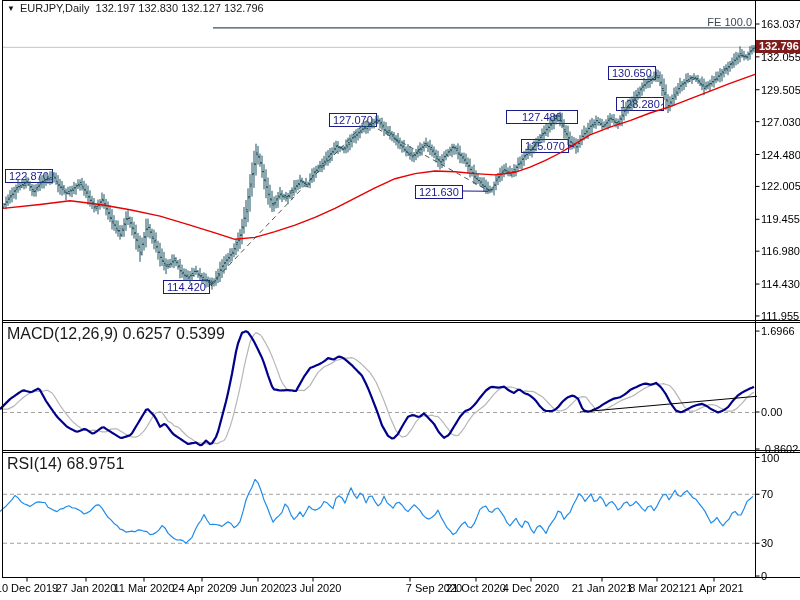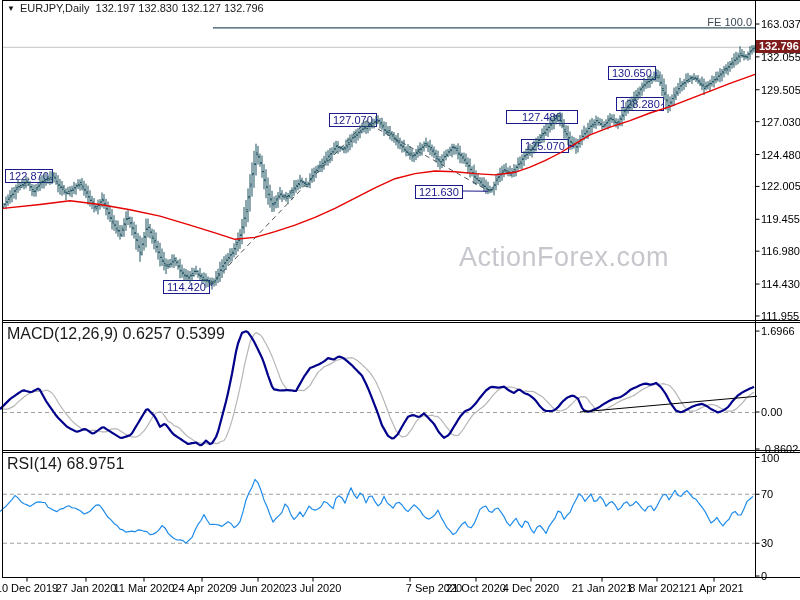--- a/index.html
+++ b/index.html
@@ -10,21 +10,20 @@
   .tri{font-size:8px;color:#111;margin-right:5px;vertical-align:1px;cursor:pointer;}
   .panel-title{position:absolute;z-index:4;font-size:16px;color:#1a1a1a;white-space:pre;}
   .watermark{position:absolute;z-index:0;font-size:27px;letter-spacing:0.5px;color:#c6c7cd;}
   .fe-label{position:absolute;left:694px;top:16px;width:58px;text-align:right;z-index:4;
             font-size:11px;color:#3c4a55;}
 </style>
 </head>
 <body>
 
 <div id="chart">
-  <div class="watermark" style="left:459px;top:242px;">ActionForex.com</div>
   <div class="title-bar"><span class="tri">▼</span><span>EURJPY,Daily  132.197 132.830 132.127 132.796</span></div>
   <div class="panel-title" style="left:7px;top:325px;">MACD(12,26,9) 0.6257 0.5399</div>
   <div class="panel-title" style="left:7px;top:455px;">RSI(14) 68.9751</div>
   <div class="fe-label">FE 100.0</div>
   <svg id="chart-svg" width="800" height="600">
       <line x1="3" y1="47.31800999999997" x2="755" y2="47.31800999999997" stroke="#c4c4c4" stroke-width="1"></line>
       <line x1="213" y1="27.93144999999972" x2="755" y2="27.93144999999972" stroke="#33525e" stroke-width="1.2"></line>
       <line x1="210" y1="285.08694999999994" x2="368" y2="119.45044999999983" stroke="#555" stroke-width="1" stroke-dasharray="5 4"></line>
       <line x1="370" y1="124.60644999999991" x2="489" y2="190.9899499999998" stroke="#555" stroke-width="1" stroke-dasharray="5 4"></line>
       <path d="M4 203.1L4 207.4M2.4 207.7L4 207.7M4 204.5L5.6 204.5M6 196.5L6 209.1M4.4 204.1L6 204.1M6 201.9L7.6 201.9M8 194.4L8 205.8M6.4 202.2L8 202.2M8 199.4L9.6 199.4M10 190.2L10 203.6M8.4 198.0L10 198.0M10 196.8L11.6 196.8M12 187.5L12 202.3M10.4 195.6L12 195.6M12 194.2L13.6 194.2M14 186.9L14 198.6M12.4 194.4L14 194.4M14 191.6L15.6 191.6M16 184.6L16 199.5M14.4 190.6L16 190.6M16 189.1L17.6 189.1M18 179.2L18 192.9M16.4 187.6L18 187.6M18 186.5L19.6 186.5M20 182.2L20 190.5M18.4 186.7L20 186.7M20 185.5L21.6 185.5M22 178.6L22 188.0M20.4 187.2L22 187.2M22 184.5L23.6 184.5M24 179.1L24 189.4M22.4 185.3L24 185.3M24 183.6L25.6 183.6M26 176.1L26 188.4M24.4 185.3L26 185.3M26 182.6L27.6 182.6M28 177.4L28 186.1M26.4 181.3L28 181.3M28 184.9L29.6 184.9M30 181.2L30 191.1M28.4 182.9L30 182.9M30 187.1L31.6 187.1M32 184.0L32 195.9M30.4 186.6L32 186.6M32 189.4L33.6 189.4M34 184.6L34 196.7M32.4 191.2L34 191.2M34 191.6L35.6 191.6M36 184.1L36 196.6M34.4 191.0L36 191.0M36 189.1L37.6 189.1M38 183.0L38 191.5M36.4 187.6L38 187.6M38 186.5L39.6 186.5M40 176.4L40 191.0M38.4 185.2L40 185.2M40 183.9L41.6 183.9M42 175.2L42 188.5M40.4 182.1L42 182.1M42 181.3L43.6 181.3M44 174.4L44 188.5M42.4 181.5L44 181.5M44 180.4L45.6 180.4M46 173.1L46 185.8M44.4 182.0L46 182.0M46 179.4L47.6 179.4M48 176.1L48 183.8M46.4 180.0L48 180.0M48 178.4L49.6 178.4M50 171.3L50 184.9M48.4 179.8L50 179.8M50 177.5L51.6 177.5M52 171.2L52 184.1M50.4 179.3L52 179.3M52 176.0L53.6 176.0M54 172.0L54 182.6M52.4 174.0L54 174.0M54 177.2L55.6 177.2M56 172.7L56 184.8M54.4 178.1L56 178.1M56 181.2L57.6 181.2M58 175.2L58 192.3M56.4 183.1L58 183.1M58 185.2L59.6 185.2M60 178.9L60 194.7M58.4 184.9L60 184.9M60 187.1L61.6 187.1M62 181.0L62 195.7M60.4 187.3L62 187.3M62 189.1L63.6 189.1M64 185.0L64 194.6M62.4 187.1L64 187.1M64 191.0L65.6 191.0M66 188.4L66 200.1M64.4 192.3L66 192.3M66 192.9L67.6 192.9M68 186.8L68 194.6M66.4 193.4L68 193.4M68 191.6L69.6 191.6M70 186.2L70 196.4M68.4 193.6L70 193.6M70 190.3L71.6 190.3M72 185.7L72 197.2M70.4 190.9L72 190.9M72 189.1L73.6 189.1M74 181.8L74 194.1M72.4 190.4L74 190.4M74 187.8L75.6 187.8M76 183.3L76 194.8M74.4 187.8L76 187.8M76 186.0L77.6 186.0M78 179.3L78 189.0M76.4 185.6L78 185.6M78 184.3L79.6 184.3M80 179.3L80 190.7M78.4 185.8L80 185.8M80 182.6L81.6 182.6M82 177.9L82 190.5M80.4 184.6L82 184.6M82 186.2L83.6 186.2M84 180.8L84 195.7M82.4 188.0L84 188.0M84 189.7L85.6 189.7M86 183.6L86 198.1M84.4 190.0L86 190.0M86 193.2L87.6 193.2M88 185.6L88 204.7M86.4 192.0L88 192.0M88 196.8L89.6 196.8M90 190.3L90 206.6M88.4 196.9L90 196.9M90 200.5L91.6 200.5M92 195.8L92 209.1M90.4 200.2L92 200.2M92 204.2L93.6 204.2M94 198.0L94 212.5M92.4 202.2L94 202.2M94 207.8L95.6 207.8M96 204.0L96 211.3M94.4 206.3L96 206.3M96 208.2L97.6 208.2M98 199.6L98 214.4M96.4 206.4L98 206.4M98 205.3L99.6 205.3M100 199.1L100 209.7M98.4 205.3L100 205.3M100 202.3L101.6 202.3M102 192.5L102 207.4M100.4 201.8L102 201.8M102 199.4L103.6 199.4M104 194.1L104 208.9M102.4 200.6L104 200.6M104 204.1L105.6 204.1M106 198.8L106 215.4M104.4 203.7L106 203.7M106 208.8L107.6 208.8M108 201.5L108 219.6M106.4 208.9L108 208.9M108 213.5L109.6 213.5M110 205.3L110 222.1M108.4 212.6L110 212.6M110 217.4L111.6 217.4M112 209.2L112 229.5M110.4 218.5L112 218.5M112 221.3L113.6 221.3M114 215.2L114 230.8M112.4 223.0L114 223.0M114 225.1L115.6 225.1M116 220.2L116 233.6M114.4 225.1L116 225.1M116 228.2L117.6 228.2M118 220.5L118 236.7M116.4 230.1L118 230.1M118 231.2L119.6 231.2M120 225.2L120 239.6M118.4 230.5L120 230.5M120 234.2L121.6 234.2M122 225.1L122 236.9M120.4 235.7L122 235.7M122 229.0L123.6 229.0M124 218.2L124 236.8M122.4 230.4L124 230.4M124 223.9L125.6 223.9M126 211.4L126 230.9M124.4 224.7L126 224.7M126 218.7L127.6 218.7M128 210.2L128 225.1M126.4 219.3L128 219.3M128 218.5L129.6 218.5M130 216.5L130 227.8M128.4 218.1L130 218.1M130 223.2L131.6 223.2M132 216.9L132 235.5M130.4 222.8L132 222.8M132 227.9L133.6 227.9M134 221.7L134 238.6M132.4 228.7L134 228.7M134 233.4L135.6 233.4M136 224.7L136 249.6M134.4 232.7L136 232.7M136 239.7L137.6 239.7M138 232.9L138 251.8M136.4 240.6L138 240.6M138 246.0L139.6 246.0M140 235.6L140 261.8M138.4 247.3L140 247.3M140 252.2L141.6 252.2M142 237.5L142 255.5M140.4 254.1L142 254.1M142 244.5L143.6 244.5M144 232.0L144 250.5M142.4 244.0L144 244.0M144 236.7L145.6 236.7M146 218.6L146 247.4M144.4 237.2L146 237.2M146 229.0L147.6 229.0M148 218.6L148 237.4M146.4 229.4L148 229.4M148 227.5L149.6 227.5M150 224.0L150 238.5M148.4 227.4L150 227.4M150 232.2L151.6 232.2M152 228.6L152 243.6M150.4 232.1L152 232.1M152 237.0L153.6 237.0M154 229.6L154 249.3M152.4 238.5L154 238.5M154 241.9L155.6 241.9M156 232.4L156 252.5M154.4 240.3L156 240.3M156 247.1L157.6 247.1M158 240.8L158 259.7M156.4 246.6L158 246.6M158 252.2L159.6 252.2M160 242.8L160 266.5M158.4 252.3L160 252.3M160 257.4L161.6 257.4M162 248.5L162 266.0M160.4 257.3L162 257.3M162 260.3L163.6 260.3M164 251.9L164 270.4M162.4 261.5L164 261.5M164 263.3L165.6 263.3M166 258.4L166 274.0M164.4 265.1L166 265.1M166 266.2L167.6 266.2M168 259.5L168 268.9M166.4 264.9L168 264.9M168 266.4L169.6 266.4M170 258.9L170 268.1M168.4 264.7L170 264.7M170 263.8L171.6 263.8M172 254.4L172 267.4M170.4 264.2L172 264.2M172 261.2L173.6 261.2M174 254.4L174 268.1M172.4 262.1L174 262.1M174 258.7L175.6 258.7M176 257.1L176 266.2M174.4 260.6L176 260.6M176 262.7L177.6 262.7M178 259.9L178 269.6M176.4 262.2L178 262.2M178 266.8L179.6 266.8M180 258.8L180 278.3M178.4 265.9L180 265.9M180 270.8L181.6 270.8M182 264.6L182 277.8M180.4 270.7L182 270.7M182 273.6L183.6 273.6M184 268.3L184 280.8M182.4 272.3L184 272.3M184 275.1L185.6 275.1M186 268.8L186 280.5M184.4 275.8L186 275.8M186 276.5L187.6 276.5M188 270.3L188 280.3M186.4 275.3L188 275.3M188 278.0L189.6 278.0M190 271.0L190 283.6M188.4 277.1L190 277.1M190 275.8L191.6 275.8M192 267.6L192 280.7M190.4 275.1L192 275.1M192 273.6L193.6 273.6M194 268.2L194 276.8M192.4 275.5L194 275.5M194 271.4L195.6 271.4M196 265.8L196 274.9M194.4 271.4L196 271.4M196 271.6L197.6 271.6M198 270.1L198 277.8M196.4 271.3L198 271.3M198 274.1L199.6 274.1M200 267.9L200 279.9M198.4 275.1L200 275.1M200 276.7L201.6 276.7M202 272.9L202 283.4M200.4 275.5L202 275.5M202 279.3L203.6 279.3M204 272.4L204 282.8M202.4 277.4L204 277.4M204 280.1L205.6 280.1M206 273.4L206 287.7M204.4 280.1L206 280.1M206 281.0L207.6 281.0M208 276.5L208 287.0M206.4 279.7L208 279.7M208 281.9L209.6 281.9M210 277.6L210 284.8M208.4 282.2L210 282.2M210 282.8L211.6 282.8M212 277.5L212 289.6M210.4 281.1L212 281.1M212 283.7L213.6 283.7M214 278.2L214 286.6M212.4 281.9L214 281.9M214 282.1L215.6 282.1M216 271.0L216 285.7M214.4 280.7L216 280.7M216 277.9L217.6 277.9M218 268.7L218 283.1M216.4 279.0L218 279.0M218 273.7L219.6 273.7M220 261.7L220 282.0M218.4 274.8L220 274.8M220 269.9L221.6 269.9M222 259.2L222 278.0M220.4 270.4L222 270.4M222 266.6L223.6 266.6M224 256.2L224 273.6M222.4 265.8L224 265.8M224 263.3L225.6 263.3M226 254.4L226 270.1M224.4 262.6L226 262.6M226 260.0L227.6 260.0M228 252.9L228 265.7M226.4 260.3L228 260.3M228 257.4L229.6 257.4M230 248.3L230 262.6M228.4 258.2L230 258.2M230 254.8L231.6 254.8M232 248.1L232 261.4M230.4 254.9L232 254.9M232 252.2L233.6 252.2M234 243.4L234 257.3M232.4 253.5L234 253.5M234 248.7L235.6 248.7M236 240.1L236 255.1M234.4 248.9L236 248.9M236 244.3L237.6 244.3M238 232.5L238 251.5M236.4 242.6L238 242.6M238 239.9L239.6 239.9M240 229.1L240 248.9M238.4 240.7L240 240.7M240 235.5L241.6 235.5M242 218.9L242 244.3M240.4 234.7L242 234.7M242 226.9L243.6 226.9M244 207.0L244 233.6M242.4 227.9L244 227.9M244 218.3L245.6 218.3M246 200.0L246 226.8M244.4 218.2L246 218.2M246 209.7L247.6 209.7M248 188.4L248 222.2M246.4 211.7L248 211.7M248 197.8L249.6 197.8M250 174.2L250 211.6M248.4 196.5L250 196.5M250 186.0L251.6 186.0M252 162.4L252 196.6M250.4 184.1L252 184.1M252 174.6L253.6 174.6M254 150.8L254 187.9M252.4 173.5L254 173.5M254 163.8L255.6 163.8M256 143.7L256 175.5M254.4 164.5L256 164.5M256 153.0L257.6 153.0M258 145.9L258 164.6M256.4 154.7L258 154.7M258 156.4L259.6 156.4M260 153.6L260 166.7M258.4 157.2L260 157.2M260 162.6L261.6 162.6M262 155.5L262 177.8M260.4 163.2L262 163.2M262 171.7L263.6 171.7M264 164.2L264 189.4M262.4 171.5L264 171.5M264 179.8L265.6 179.8M266 169.3L266 198.2M264.4 180.7L266 180.7M266 187.0L267.6 187.0M268 177.5L268 204.7M266.4 187.1L268 187.1M268 194.2L269.6 194.2M270 184.7L270 207.7M268.4 194.7L270 194.7M270 198.9L271.6 198.9M272 190.7L272 212.0M270.4 199.9L272 199.9M272 203.5L273.6 203.5M274 196.5L274 211.7M272.4 204.9L274 204.9M274 203.9L275.6 203.9M276 195.3L276 208.3M274.4 202.5L276 202.5M276 200.0L277.6 200.0M278 192.0L278 207.8M276.4 198.8L278 198.8M278 196.1L279.6 196.1M280 187.0L280 199.6M278.4 197.1L280 197.1M280 194.8L281.6 194.8M282 190.1L282 202.0M280.4 193.9L282 193.9M282 195.9L283.6 195.9M284 193.7L284 199.8M282.4 196.7L284 196.7M284 197.0L285.6 197.0M286 191.9L286 201.5M284.4 195.4L286 195.4M286 198.1L287.6 198.1M288 192.9L288 203.9M286.4 196.5L288 196.5M288 195.5L289.6 195.5M290 190.2L290 198.8M288.4 196.4L290 196.4M290 192.9L291.6 192.9M292 187.4L292 199.4M290.4 190.9L292 190.9M292 190.3L293.6 190.3M294 180.2L294 195.8M292.4 192.2L294 192.2M294 188.0L295.6 188.0M296 179.9L296 192.7M294.4 189.0L296 189.0M296 185.7L297.6 185.7M298 179.5L298 190.3M296.4 186.4L298 186.4M298 183.5L299.6 183.5M300 174.8L300 188.9M298.4 184.5L300 184.5M300 181.3L301.6 181.3M302 177.6L302 187.3M300.4 180.3L302 180.3M302 182.4L303.6 182.4M304 181.1L304 186.5M302.4 181.3L304 181.3M304 183.5L305.6 183.5M306 177.9L306 187.3M304.4 182.8L306 182.8M306 184.6L307.6 184.6M308 181.6L308 187.5M306.4 186.4L308 186.4M308 183.3L309.6 183.3M310 173.3L310 188.2M308.4 184.3L310 184.3M310 179.7L311.6 179.7M312 168.5L312 182.9M310.4 178.5L312 178.5M312 176.0L313.6 176.0M314 167.5L314 181.8M312.4 175.8L314 175.8M314 172.3L315.6 172.3M316 165.9L316 178.0M314.4 171.8L316 171.8M316 170.1L317.6 170.1M318 164.8L318 173.1M316.4 170.6L318 170.6M318 167.9L319.6 167.9M320 160.9L320 172.0M318.4 166.1L320 166.1M320 165.7L321.6 165.7M322 158.6L322 172.2M320.4 167.1L322 167.1M322 163.5L323.6 163.5M324 155.9L324 169.7M322.4 165.4L324 165.4M324 161.3L325.6 161.3M326 151.6L326 165.6M324.4 162.7L326 162.7M326 159.0L327.6 159.0M328 150.1L328 165.7M326.4 160.8L328 160.8M328 156.8L329.6 156.8M330 148.0L330 163.1M328.4 156.1L330 156.1M330 154.3L331.6 154.3M332 147.3L332 161.1M330.4 153.6L332 153.6M332 151.7L333.6 151.7M334 142.4L334 154.9M332.4 152.0L334 152.0M334 149.1L335.6 149.1M336 140.7L336 153.2M334.4 148.9L336 148.9M336 146.5L337.6 146.5M338 141.1L338 153.9M336.4 145.7L338 145.7M338 147.3L339.6 147.3M340 145.9L340 152.1M338.4 147.2L340 147.2M340 148.0L341.6 148.0M342 146.2L342 150.5M340.4 147.6L342 147.6M342 148.7L343.6 148.7M344 145.8L344 153.3M342.4 149.7L344 149.7M344 147.8L345.6 147.8M346 139.5L346 153.4M344.4 148.9L346 148.9M346 145.2L347.6 145.2M348 137.6L348 152.4M346.4 146.9L348 146.9M348 142.7L349.6 142.7M350 134.5L350 150.3M348.4 144.3L350 144.3M350 140.1L351.6 140.1M352 133.7L352 147.4M350.4 141.3L352 141.3M352 138.1L353.6 138.1M354 131.1L354 142.8M352.4 137.3L354 137.3M354 136.2L355.6 136.2M356 129.3L356 143.5M354.4 137.1L356 137.1M356 134.3L357.6 134.3M358 128.2L358 140.5M356.4 135.3L358 135.3M358 132.3L359.6 132.3M360 125.4L360 138.3M358.4 132.8L360 132.8M360 130.9L361.6 130.9M362 123.1L362 133.5M360.4 132.0L362 132.0M362 129.4L363.6 129.4M364 121.2L364 132.4M362.4 129.0L364 129.0M364 127.9L365.6 127.9M366 120.9L366 133.9M364.4 128.0L366 128.0M366 126.6L367.6 126.6M368 121.4L368 133.3M366.4 128.6L368 128.6M368 125.5L369.6 125.5M370 121.8L370 130.7M368.4 124.5L370 124.5M370 124.4L371.6 124.4M372 118.6L372 128.6M370.4 124.6L372 124.6M372 123.3L373.6 123.3M374 118.8L374 128.4M372.4 123.7L374 123.7M374 122.6L375.6 122.6M376 116.0L376 124.7M374.4 121.4L376 121.4M376 121.9L377.6 121.9M378 115.3L378 123.8M376.4 123.1L378 123.1M378 121.1L379.6 121.1M380 118.2L380 128.6M378.4 120.5L380 120.5M380 124.0L381.6 124.0M382 117.7L382 130.2M380.4 122.6L382 122.6M382 126.9L383.6 126.9M384 121.4L384 136.0M382.4 125.3L384 125.3M384 129.8L385.6 129.8M386 122.1L386 134.4M384.4 130.3L386 130.3M386 131.2L387.6 131.2M388 126.2L388 136.0M386.4 132.4L388 132.4M388 132.7L389.6 132.7M390 126.0L390 139.6M388.4 130.8L390 130.8M390 134.2L391.6 134.2M392 131.1L392 141.2M390.4 133.1L392 133.1M392 136.0L393.6 136.0M394 132.1L394 142.8M392.4 134.7L394 134.7M394 138.2L395.6 138.2M396 135.1L396 145.4M394.4 139.0L396 139.0M396 140.4L397.6 140.4M398 133.0L398 148.6M396.4 141.1L398 141.1M398 142.7L399.6 142.7M400 137.6L400 149.3M398.4 141.0L400 141.0M400 144.9L401.6 144.9M402 140.6L402 152.6M400.4 145.3L402 145.3M402 147.1L403.6 147.1M404 139.9L404 152.3M402.4 146.1L404 146.1M404 149.3L405.6 149.3M406 146.3L406 156.4M404.4 150.1L406 150.1M406 151.3L407.6 151.3M408 144.1L408 156.1M406.4 152.4L408 152.4M408 153.1L409.6 153.1M410 146.0L410 159.7M408.4 154.7L410 154.7M410 155.0L411.6 155.0M412 148.4L412 161.5M410.4 153.2L412 153.2M412 156.8L413.6 156.8M414 152.0L414 162.2M412.4 155.4L414 155.4M414 154.6L415.6 154.6M416 148.9L416 160.2M414.4 155.3L416 155.3M416 152.4L417.6 152.4M418 145.5L418 157.6M416.4 153.5L418 153.5M418 150.2L419.6 150.2M420 142.3L420 156.1M418.4 149.4L420 149.4M420 148.4L421.6 148.4M422 143.6L422 155.5M420.4 149.7L422 149.7M422 146.9L423.6 146.9M424 141.4L424 151.6M422.4 147.4L424 147.4M424 145.4L425.6 145.4M426 137.7L426 148.0M424.4 143.6L426 143.6M426 143.9L427.6 143.9M428 141.5L428 152.1M426.4 145.3L428 145.3M428 146.5L429.6 146.5M430 139.8L430 155.0M428.4 146.3L430 146.3M430 149.1L431.6 149.1M432 144.5L432 156.5M430.4 147.5L432 147.5M432 151.7L433.6 151.7M434 146.4L434 158.2M432.4 150.1L434 150.1M434 154.3L435.6 154.3M436 149.6L436 162.4M434.4 153.3L436 153.3M436 156.8L437.6 156.8M438 150.7L438 167.1M436.4 158.8L438 158.8M438 159.4L439.6 159.4M440 156.1L440 169.6M438.4 160.8L440 160.8M440 162.0L441.6 162.0M442 154.2L442 168.0M440.4 161.8L442 161.8M442 159.4L443.6 159.4M444 151.3L444 165.6M442.4 160.7L444 160.7M444 156.8L445.6 156.8M446 149.6L446 160.4M444.4 156.5L446 156.5M446 154.3L447.6 154.3M448 148.9L448 157.2M446.4 155.4L448 155.4M448 152.0L449.6 152.0M450 146.7L450 155.9M448.4 151.8L450 151.8M450 149.8L451.6 149.8M452 143.8L452 157.2M450.4 150.7L452 150.7M452 147.6L453.6 147.6M454 143.8L454 154.8M452.4 146.9L454 146.9M454 147.8L455.6 147.8M456 145.4L456 154.5M454.4 147.8L456 147.8M456 150.4L457.6 150.4M458 143.3L458 159.4M456.4 148.6L458 148.6M458 153.0L459.6 153.0M460 145.7L460 163.2M458.4 154.2L460 154.2M460 155.5L461.6 155.5M462 152.6L462 163.4M460.4 154.4L462 154.4M462 158.1L463.6 158.1M464 152.6L464 163.9M462.4 156.8L464 156.8M464 160.7L465.6 160.7M466 153.6L466 166.9M464.4 159.3L466 159.3M466 163.3L467.6 163.3M468 157.5L468 173.7M466.4 163.0L468 163.0M468 166.2L469.6 166.2M470 158.6L470 177.4M468.4 165.6L470 165.6M470 169.5L471.6 169.5M472 166.1L472 176.4M470.4 169.4L472 169.4M472 172.9L473.6 172.9M474 164.6L474 184.0M472.4 172.8L474 172.8M474 176.2L475.6 176.2M476 170.4L476 185.1M474.4 177.2L476 177.2M476 178.4L477.6 178.4M478 173.5L478 183.9M476.4 179.1L478 179.1M478 180.6L479.6 180.6M480 177.1L480 186.2M478.4 180.5L480 180.5M480 182.8L481.6 182.8M482 177.4L482 187.4M480.4 181.8L482 181.8M482 184.8L483.6 184.8M484 177.3L484 191.8M482.4 185.9L484 185.9M484 186.5L485.6 186.5M486 179.7L486 193.9M484.4 186.2L486 186.2M486 188.2L487.6 188.2M488 181.7L488 194.1M486.4 189.3L488 189.3M488 189.6L489.6 189.6M490 185.6L490 193.2M488.4 190.9L490 190.9M490 190.7L491.6 190.7M492 187.2L492 192.6M490.4 189.5L492 189.5M492 189.2L493.6 189.2M494 181.7L494 195.4M492.4 187.2L494 187.2M494 185.0L495.6 185.0M496 174.7L496 190.2M494.4 185.2L496 185.2M496 180.8L497.6 180.8M498 173.0L498 185.2M496.4 179.0L498 179.0M498 177.5L499.6 177.5M500 167.7L500 182.3M498.4 176.6L500 176.6M500 174.9L501.6 174.9M502 165.8L502 180.9M500.4 174.0L502 174.0M502 172.3L503.6 172.3M504 164.4L504 177.2M502.4 171.0L504 171.0M504 169.7L505.6 169.7M506 163.1L506 174.3M504.4 170.8L506 170.8M506 170.8L507.6 170.8M508 167.4L508 176.3M506.4 172.3L508 172.3M508 171.9L509.6 171.9M510 165.7L510 176.4M508.4 173.0L510 173.0M510 173.0L511.6 173.0M512 168.0L512 177.7M510.4 175.0L512 175.0M512 172.3L513.6 172.3M514 164.2L514 177.0M512.4 171.8L514 171.8M514 169.7L515.6 169.7M516 164.7L516 176.3M514.4 171.3L516 171.3M516 167.1L517.6 167.1M518 157.5L518 171.4M516.4 167.5L518 167.5M518 164.6L519.6 164.6M520 156.5L520 168.8M518.4 164.0L520 164.0M520 162.0L521.6 162.0M522 154.4L522 169.6M520.4 163.7L522 163.7M522 159.4L523.6 159.4M524 151.1L524 166.1M522.4 158.9L524 158.9M524 156.8L525.6 156.8M526 148.7L526 160.2M524.4 155.5L526 155.5M526 154.4L527.6 154.4M528 146.0L528 159.0M526.4 154.7L528 154.7M528 152.2L529.6 152.2M530 143.7L530 155.9M528.4 153.1L530 153.1M530 150.0L531.6 150.0M532 145.0L532 157.5M530.4 150.1L532 150.1M532 147.8L533.6 147.8M534 140.6L534 153.5M532.4 148.8L534 148.8M534 145.2L535.6 145.2M536 137.9L536 151.4M534.4 145.0L536 145.0M536 142.7L537.6 142.7M538 136.2L538 147.4M536.4 142.4L538 142.4M538 140.1L539.6 140.1M540 134.0L540 144.0M538.4 140.4L540 140.4M540 137.5L541.6 137.5M542 128.5L542 142.1M540.4 135.9L542 135.9M542 134.9L543.6 134.9M544 125.6L544 142.6M542.4 133.5L544 133.5M544 132.3L545.6 132.3M546 124.0L546 136.0M544.4 133.3L546 133.3M546 129.8L547.6 129.8M548 123.4L548 136.9M546.4 129.3L548 129.3M548 127.2L549.6 127.2M550 116.7L550 132.5M548.4 127.5L550 127.5M550 124.6L551.6 124.6M552 117.5L552 130.0M550.4 125.2L552 125.2M552 122.0L553.6 122.0M554 114.4L554 129.3M552.4 120.5L554 120.5M554 120.0L555.6 120.0M556 114.6L556 124.4M554.4 118.5L556 118.5M556 117.9L557.6 117.9M558 112.9L558 122.4M556.4 115.9L558 115.9M558 115.8L559.6 115.8M560 111.8L560 126.3M558.4 116.3L560 116.3M560 120.5L561.6 120.5M562 112.8L562 128.2M560.4 121.1L562 121.1M562 125.1L563.6 125.1M564 119.2L564 138.7M562.4 126.1L564 126.1M564 129.8L565.6 129.8M566 125.2L566 138.7M564.4 131.7L566 131.7M566 133.6L567.6 133.6M568 125.7L568 145.2M566.4 134.8L568 134.8M568 137.5L569.6 137.5M570 131.5L570 149.9M568.4 138.1L570 138.1M570 141.4L571.6 141.4M572 135.8L572 149.6M570.4 142.3L572 142.3M572 143.2L573.6 143.2M574 137.1L574 148.5M572.4 145.0L574 145.0M574 145.1L575.6 145.1M576 138.3L576 153.8M574.4 144.2L576 144.2M576 146.9L577.6 146.9M578 138.9L578 152.5M576.4 146.7L578 146.7M578 143.3L579.6 143.3M580 135.1L580 147.8M578.4 143.3L580 143.3M580 139.8L581.6 139.8M582 129.5L582 145.2M580.4 139.8L582 139.8M582 136.2L583.6 136.2M584 125.6L584 140.4M582.4 136.5L584 136.5M584 133.6L585.6 133.6M586 127.5L586 138.7M584.4 133.8L586 133.8M586 131.1L587.6 131.1M588 122.8L588 138.9M586.4 132.1L588 132.1M588 128.5L589.6 128.5M590 119.6L590 134.8M588.4 128.3L590 128.3M590 126.3L591.6 126.3M592 117.9L592 133.4M590.4 126.2L592 126.2M592 124.4L593.6 124.4M594 119.3L594 128.3M592.4 125.9L594 125.9M594 122.6L595.6 122.6M596 115.5L596 128.8M594.4 124.4L596 124.4M596 120.7L597.6 120.7M598 116.9L598 125.7M596.4 120.5L598 120.5M598 122.6L599.6 122.6M600 118.1L600 125.9M598.4 122.5L600 122.5M600 124.4L601.6 124.4M602 118.9L602 129.5M600.4 123.6L602 123.6M602 126.3L603.6 126.3M604 121.3L604 128.5M602.4 126.5L604 126.5M604 125.9L605.6 125.9M606 119.3L606 127.8M604.4 124.6L606 124.6M606 123.3L607.6 123.3M608 115.3L608 129.4M606.4 122.4L608 122.4M608 120.7L609.6 120.7M610 113.1L610 127.3M608.4 119.1L610 119.1M610 118.2L611.6 118.2M612 114.4L612 122.9M610.4 118.9L612 118.9M612 119.6L613.6 119.6M614 114.1L614 124.9M612.4 119.7L614 119.7M614 121.1L615.6 121.1M616 118.1L616 127.4M614.4 122.3L616 122.3M616 122.6L617.6 122.6M618 118.6L618 128.9M616.4 122.9L618 122.9M618 121.7L619.6 121.7M620 115.3L620 126.1M618.4 123.2L620 123.2M620 118.3L621.6 118.3M622 107.5L622 126.2M620.4 119.4L622 119.4M622 115.0L623.6 115.0M624 107.7L624 120.4M622.4 116.0L624 116.0M624 111.7L625.6 111.7M626 101.9L626 116.1M624.4 109.9L626 109.9M626 109.1L627.6 109.1M628 99.4L628 113.6M626.4 107.8L628 107.8M628 106.6L629.6 106.6M630 98.4L630 110.1M628.4 108.0L630 108.0M630 104.0L631.6 104.0M632 96.5L632 110.0M630.4 105.2L632 105.2M632 101.0L633.6 101.0M634 91.5L634 107.8M632.4 99.9L634 99.9M634 98.1L635.6 98.1M636 89.9L636 105.4M634.4 99.6L636 99.6M636 95.1L637.6 95.1M638 87.7L638 100.0M636.4 95.8L638 95.8M638 92.4L639.6 92.4M640 86.4L640 98.4M638.4 94.0L640 94.0M640 89.8L641.6 89.8M642 82.6L642 95.7M640.4 88.8L642 88.8M642 87.2L643.6 87.2M644 77.9L644 91.5M642.4 86.0L644 86.0M644 84.6L645.6 84.6M646 79.7L646 88.9M644.4 85.4L646 85.4M646 83.2L647.6 83.2M648 76.7L648 88.2M646.4 82.0L648 82.0M648 81.7L649.6 81.7M650 74.4L650 87.8M648.4 81.5L650 81.5M650 80.2L651.6 80.2M652 75.6L652 84.0M650.4 80.3L652 80.3M652 78.7L653.6 78.7M654 71.6L654 81.5M652.4 79.0L654 79.0M654 77.2L655.6 77.2M656 68.8L656 81.9M654.4 77.6L656 77.6M656 75.7L657.6 75.7M658 69.8L658 82.0M656.4 77.3L658 77.3M658 77.7L659.6 77.7M660 71.4L660 86.1M658.4 75.8L660 75.8M660 83.1L661.6 83.1M662 74.3L662 96.0M660.4 82.3L662 82.3M662 88.5L663.6 88.5M664 78.5L664 100.0M662.4 90.4L664 90.4M664 94.2L665.6 94.2M666 84.4L666 109.8M664.4 92.8L666 92.8M666 99.9L667.6 99.9M668 94.2L668 113.0M666.4 100.9L668 100.9M668 105.5L669.6 105.5M670 96.4L670 111.3M668.4 105.5L670 105.5M670 102.0L671.6 102.0M672 94.5L672 106.6M670.4 103.0L672 103.0M672 98.5L673.6 98.5M674 87.6L674 105.8M672.4 98.6L674 98.6M674 95.0L675.6 95.0M676 86.4L676 100.0M674.4 96.9L676 96.9M676 92.0L677.6 92.0M678 83.0L678 95.9M676.4 93.4L678 93.4M678 88.9L679.6 88.9M680 77.8L680 93.6M678.4 88.4L680 88.4M680 85.9L681.6 85.9M682 80.9L682 91.4M680.4 85.8L682 85.8M682 84.2L683.6 84.2M684 78.9L684 90.0M682.4 83.8L684 83.8M684 82.5L685.6 82.5M686 73.6L686 87.1M684.4 83.2L686 83.2M686 80.8L687.6 80.8M688 72.9L688 83.3M686.4 80.8L688 80.8M688 79.7L689.6 79.7M690 75.1L690 81.9M688.4 81.3L690 81.3M690 78.6L691.6 78.6M692 75.4L692 84.0M690.4 77.4L692 77.4M692 77.6L693.6 77.6M694 73.2L694 80.2M692.4 79.3L694 79.3M694 78.6L695.6 78.6M696 75.4L696 82.0M694.4 77.9L696 77.9M696 79.7L697.6 79.7M698 75.0L698 83.8M696.4 78.5L698 78.5M698 80.8L699.6 80.8M700 78.5L700 86.1M698.4 81.9L700 81.9M700 83.4L701.6 83.4M702 76.5L702 90.2M700.4 84.8L702 84.8M702 85.9L703.6 85.9M704 78.6L704 95.1M702.4 84.9L704 84.9M704 88.5L705.6 88.5M706 81.7L706 90.4M704.4 86.9L706 86.9M706 86.8L707.6 86.8M708 81.2L708 89.4M706.4 85.6L708 85.6M708 85.1L709.6 85.1M710 79.6L710 91.3M708.4 84.0L710 84.0M710 83.4L711.6 83.4M712 75.5L712 86.6M710.4 83.8L712 83.8M712 81.6L713.6 81.6M714 76.0L714 87.6M712.4 81.9L714 81.9M714 79.9L715.6 79.9M716 71.7L716 83.3M714.4 79.6L716 79.6M716 78.2L717.6 78.2M718 71.5L718 81.6M716.4 79.7L718 79.7M718 76.1L719.6 76.1M720 68.2L720 82.3M718.4 76.2L720 76.2M720 73.9L721.6 73.9M722 69.0L722 81.4M720.4 74.9L722 74.9M722 71.8L723.6 71.8M724 66.0L724 77.4M722.4 72.9L724 72.9M724 70.0L725.6 70.0M726 64.3L726 73.9M724.4 68.8L726 68.8M726 68.3L727.6 68.3M728 61.9L728 75.2M726.4 69.9L728 69.9M728 66.6L729.6 66.6M730 61.0L730 71.8M728.4 67.1L730 67.1M730 64.5L731.6 64.5M732 57.5L732 68.7M730.4 63.7L732 63.7M732 62.3L733.6 62.3M734 53.4L734 67.8M732.4 64.0L734 64.0M734 60.2L735.6 60.2M736 51.8L736 65.4M734.4 60.6L736 60.6M736 58.0L737.6 58.0M738 52.6L738 64.3M736.4 59.2L738 59.2M738 55.9L739.6 55.9M740 46.3L740 62.4M738.4 56.9L740 56.9M740 53.7L741.6 53.7M742 49.1L742 57.8M740.4 55.6L742 55.6M742 55.3L743.6 55.3M744 50.9L744 60.5M742.4 56.2L744 56.2M744 56.8L745.6 56.8M746 54.0L746 59.4M744.4 56.1L746 56.1M746 56.4L747.6 56.4M748 51.6L748 60.7M746.4 57.3L748 57.3M748 54.1L749.6 54.1M750 46.2L750 59.7M748.4 54.0L750 54.0M750 51.8L751.6 51.8M752 45.1L752 54.5M750.4 50.8L752 50.8M752 50.0L753.6 50.0M754 44.9L754 52.5M752.4 48.6L754 48.6M754 48.2L755.6 48.2" stroke="#1d505e" stroke-width="1" fill="none"></path>

